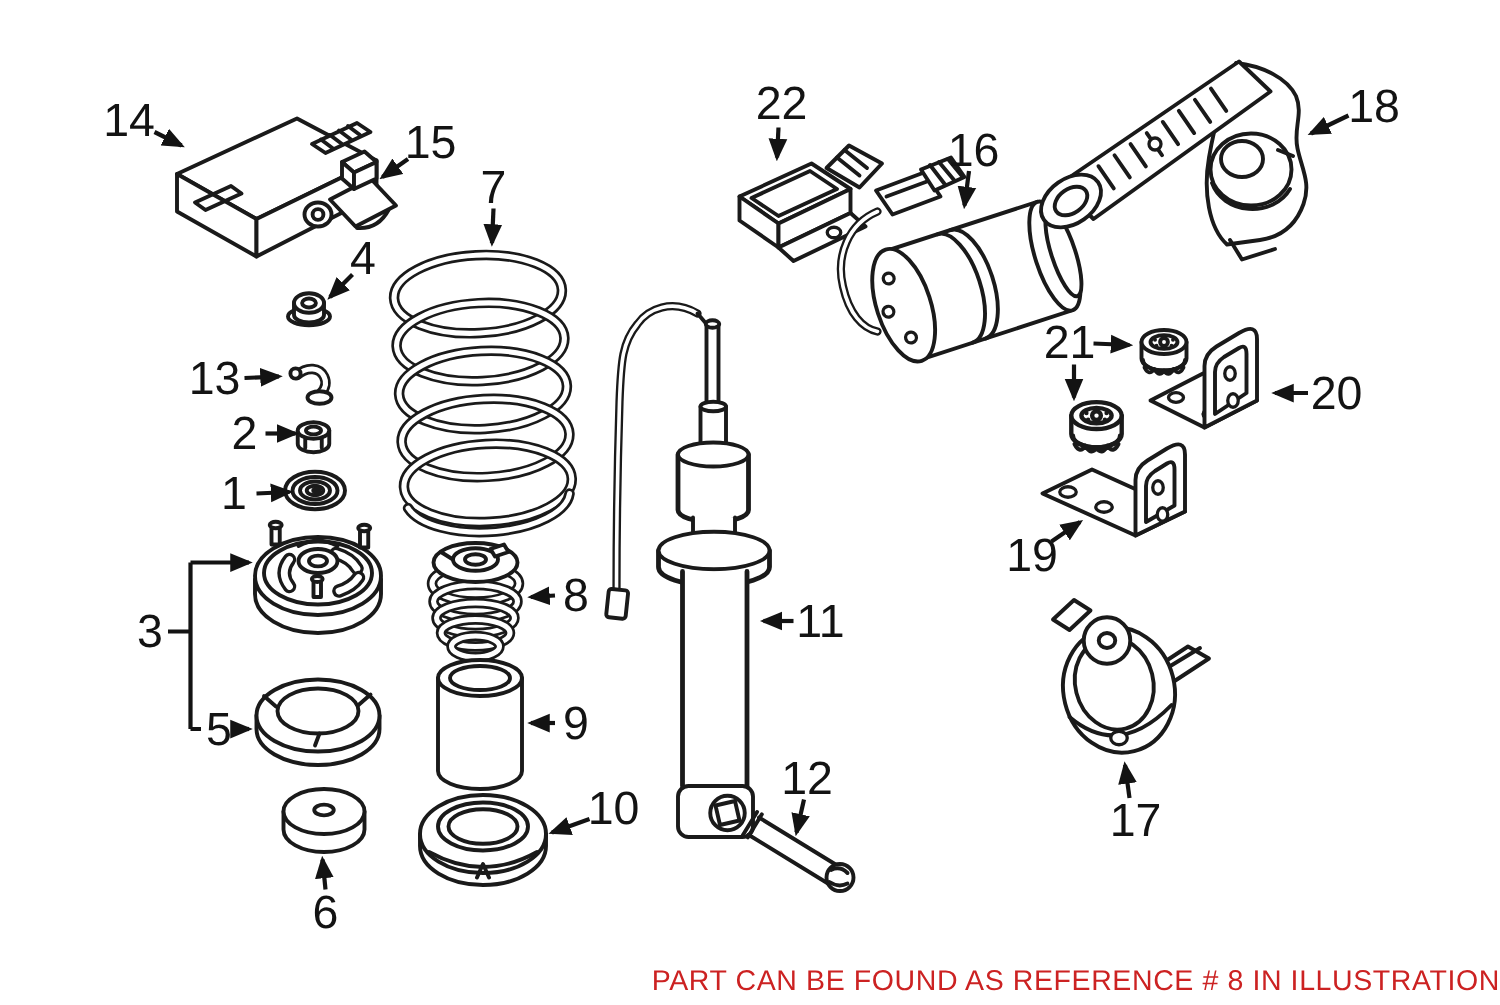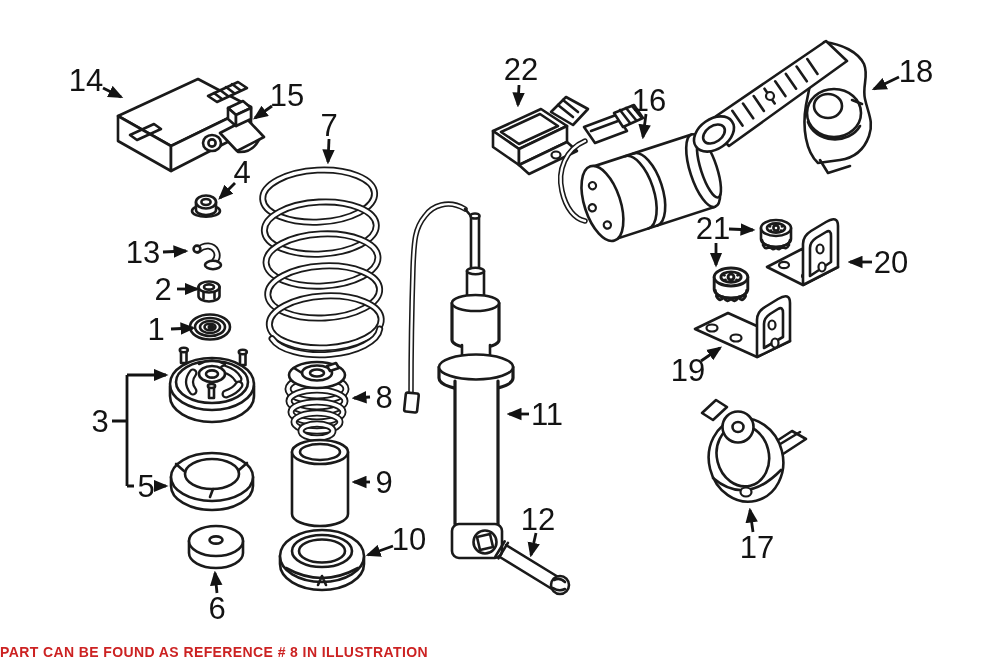--- a/index.html
+++ b/index.html
@@ -11,22 +11,22 @@
   .thick{stroke-width:3.2;}
   .wire{fill:none;stroke:#1a1a1a;stroke-width:7;stroke-linecap:round;}
   .wirein{fill:none;stroke:#ffffff;stroke-width:3.4;stroke-linecap:round;}
   .cab{fill:none;stroke:#1a1a1a;stroke-width:5.5;stroke-linecap:round;}
   .cabin{fill:none;stroke:#ffffff;stroke-width:2.4;stroke-linecap:round;}
   .slot{fill:none;stroke:#1a1a1a;stroke-width:9;stroke-linecap:round;}
   .slotin{fill:none;stroke:#ffffff;stroke-width:4.5;stroke-linecap:round;}
   .arrow{fill:none;stroke:#131313;stroke-width:2.8;}
   .num{font:400 31px "Liberation Sans",sans-serif;fill:#131313;}
   .hole{fill:#ffffff;stroke:#1a1a1a;stroke-width:2.2;}
-  .caption{position:absolute;left:0;right:0;top:644px;text-align:left;
-           font-weight:700;font-size:14px;letter-spacing:.4px;color:#cc2222;}
+  .caption{position:absolute;left:0;right:0;top:644px;text-align:right;
+           font-weight:400;font-size:19px;letter-spacing:.4px;color:#cc2222;}
 </style>
 </head>
 <body>
 
 <div class="stage">
 <svg width="1000" height="670" viewBox="0 0 1000 670">
   <defs>
     <marker id="ah" markerUnits="userSpaceOnUse" markerWidth="15" markerHeight="13" viewBox="0 0 12 10" refX="10" refY="5" orient="auto">
       <path d="M0,0 L12,5 L0,10 Z" fill="#131313"></path>
     </marker>

